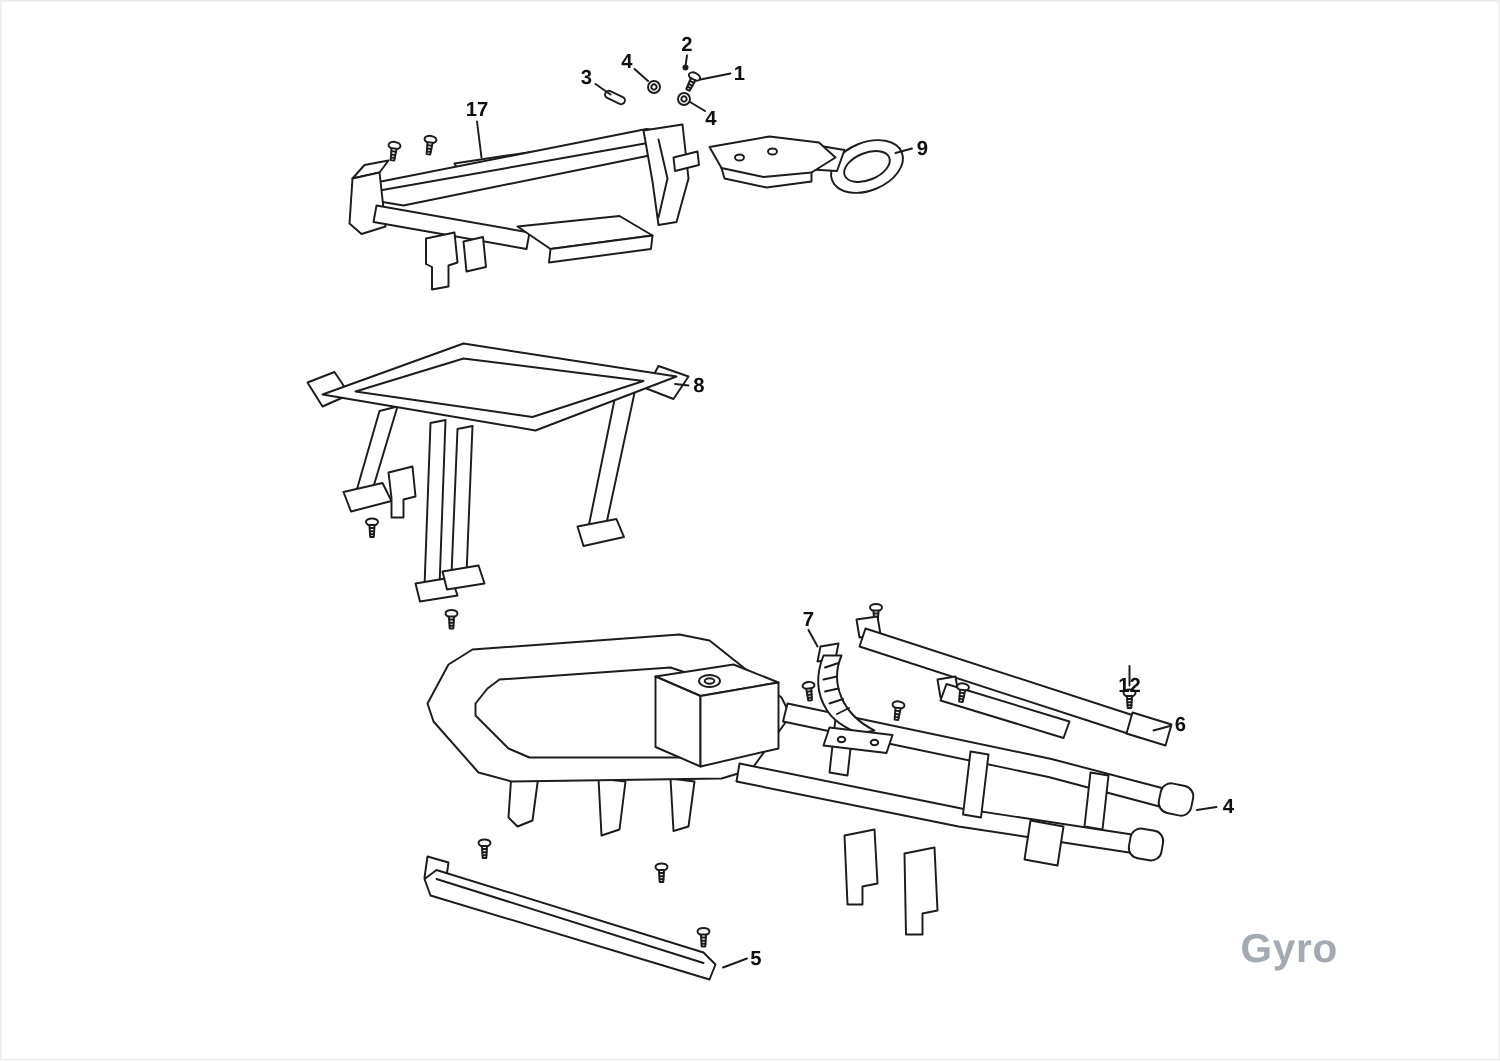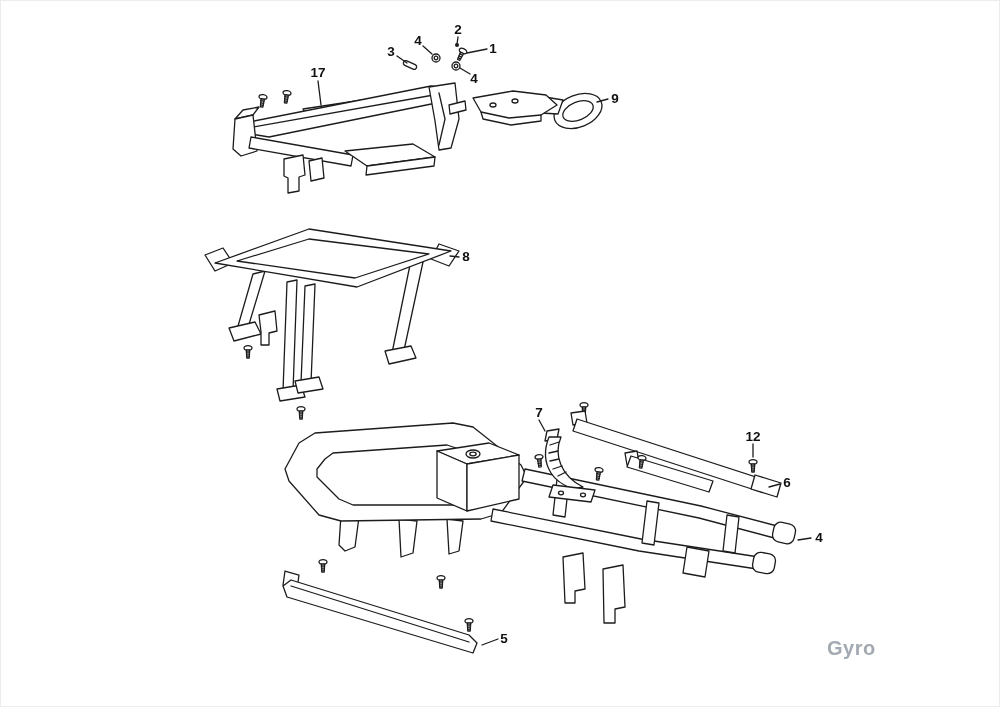--- a/index.html
+++ b/index.html
@@ -19,22 +19,22 @@
     transform: translate(-50%, -50%);
     font-weight: bold;
     font-size: 13.5px;
     color: #101010;
     user-select: none;
     line-height: 1;
   }
   .watermark {
     position: absolute;
     left: 826px;
-    top: 637px;
-    font-size: 20px;
+    top: 618px;
+    font-size: 27px;
     font-weight: bold;
     color: #a3aab2;
     letter-spacing: 0.5px;
     line-height: 1;
   }
   svg .s { stroke: #1c1c1c; stroke-width: 1.3; fill: #ffffff; stroke-linejoin: round; stroke-linecap: round; }
   svg .ln { fill: none; }
   svg .dk { fill: #1c1c1c; }
 </style>
 </head>
@@ -191,17 +191,17 @@
   <div class="callout" style="left:390px; top:51px">3</div>
   <div class="callout" style="left:417px; top:40px">4</div>
   <div class="callout" style="left:473px; top:78px">4</div>
   <div class="callout" style="left:503px; top:638px">5</div>
   <div class="callout" style="left:786px; top:482px">6</div>
   <div class="callout" style="left:538px; top:412px">7</div>
   <div class="callout" style="left:465px; top:256px">8</div>
   <div class="callout" style="left:614px; top:98px">9</div>
   <div class="callout" style="left:818px; top:537px">4</div>
   <div class="callout" style="left:317px; top:72px">17</div>
-  <div class="callout" style="left:752px; top:436px">12</div>
+  <div class="callout" style="left:752px; top:456px">12</div>
 
   <div class="watermark">Gyro</div>
 
 </div>
 
 </body></html>

